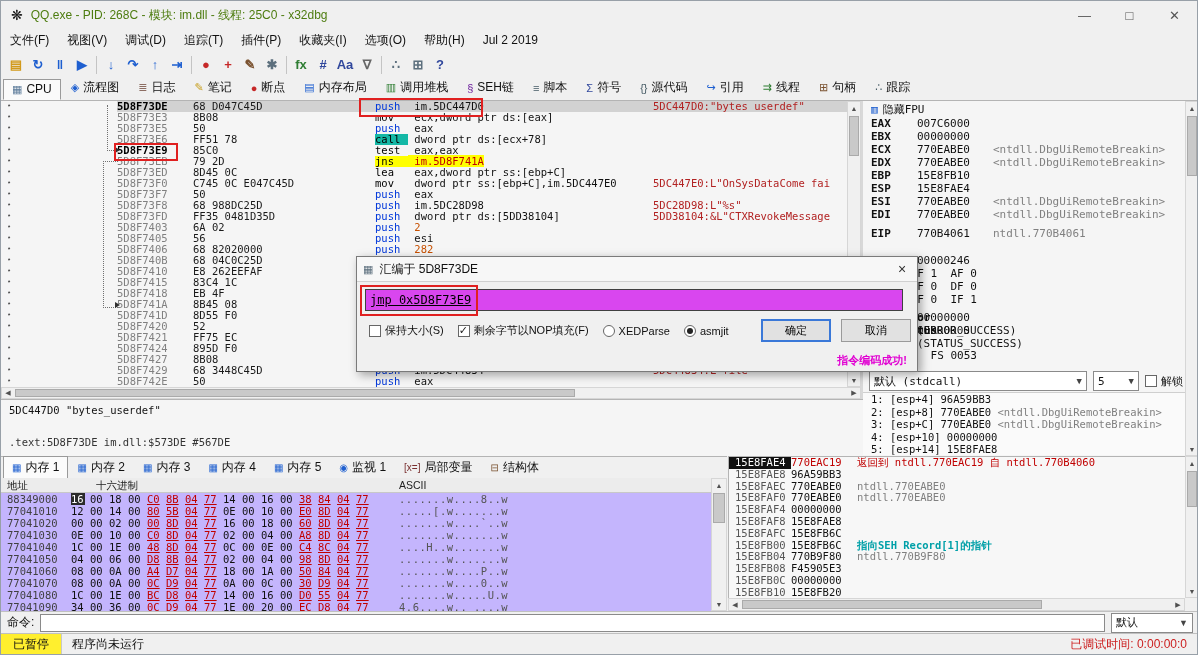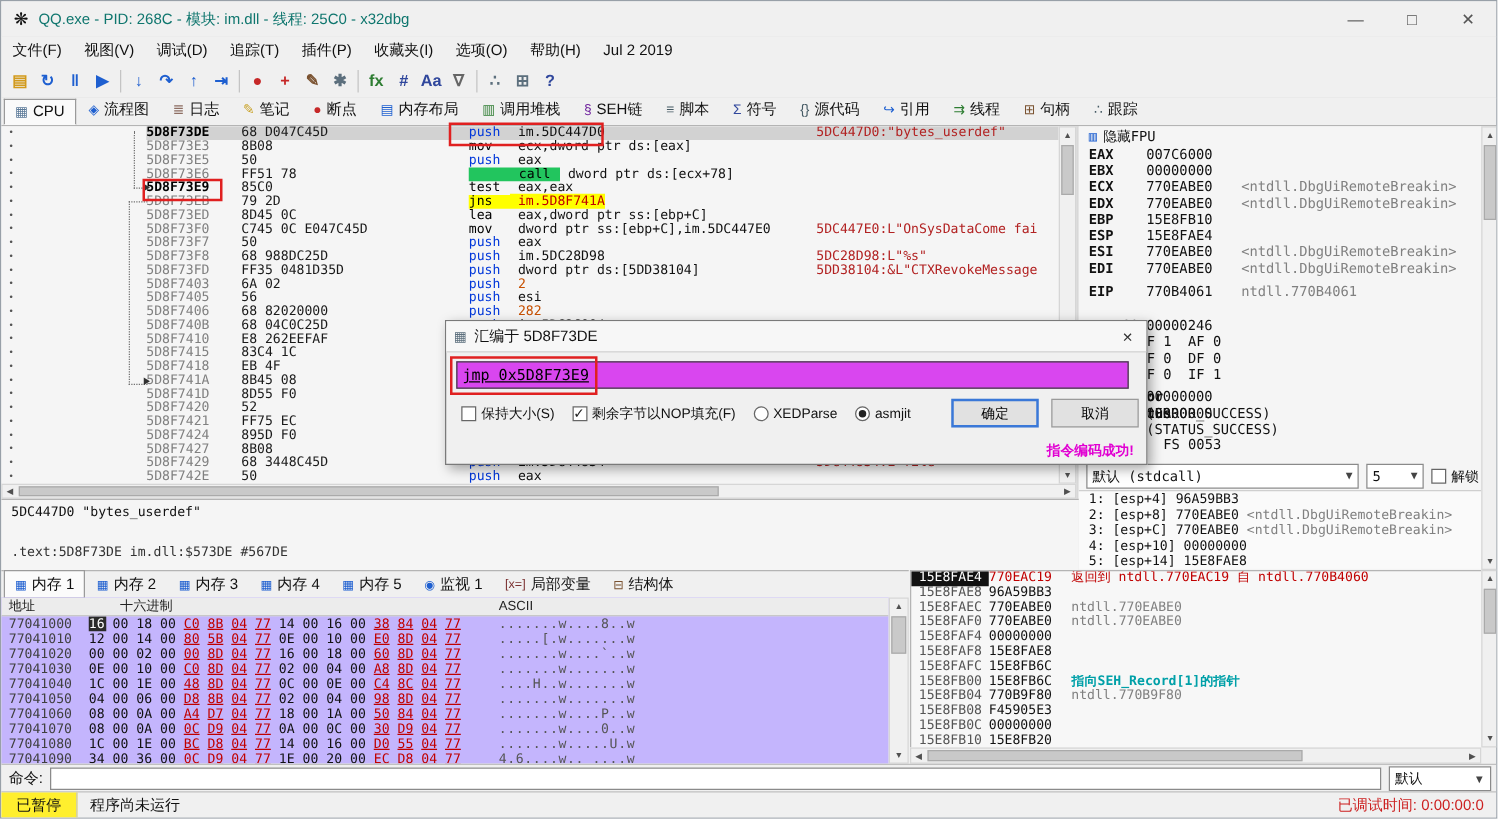--- a/index.html
+++ b/index.html
@@ -4,21 +4,21 @@
 <style>
   html,body{margin:0;padding:0;background:#ffffff;}
   #app{position:relative;width:1198px;height:655px;background:#f0f0f0;border:1px solid #98a0a8;
        box-sizing:border-box;overflow:hidden;font-family:"Liberation Sans",sans-serif;font-size:12px;color:#111;}
   .mono{font-family:"DejaVu Sans Mono",monospace;}
 
   
   .titlebar{position:absolute;left:0;top:0;right:0;height:28px;background:#f0f0f0;border-bottom:1px solid #dcdcdc;
             display:flex;align-items:center;}
   .app-icon{margin:0 8px 0 10px;font-size:14px;color:#111;}
-  .title-text{color:#0f766e;}
+  .title-text{color:#4d7c0f;}
   .win-controls{margin-left:auto;display:flex;height:100%;}
   .win-btn{width:45px;display:flex;align-items:center;justify-content:center;color:#555;font-size:13px;}
 
   
   .menubar{position:absolute;left:0;top:28px;right:0;height:22px;background:#f0f0f0;display:flex;align-items:center;}
   .menu-item{padding:3px 9px;color:#111;}
 
   
   .toolbar{position:absolute;left:0;top:50px;right:0;height:27px;background:#f0f0f0;border-bottom:1px solid #dadada;
            display:flex;align-items:center;padding-left:4px;}
@@ -39,21 +39,21 @@
   .d-flow{width:100px;}
   .d-body{display:flex;flex:1;}
   .drow.sel .d-body{background:#d2d2d2;}
   .d-addr{width:76px;color:#808080;white-space:pre;}
   .drow.sel .d-addr,.d-addr.hl{color:#000;font-weight:bold;}
   .d-bytes{width:182px;color:#1a1a1a;white-space:pre;}
   .d-instr{width:278px;white-space:pre;}
   .d-comment{flex:1;color:#b22222;white-space:pre;overflow:hidden;}
   .mn{display:inline-block;min-width:33px;color:#000;}
   .mn-push,.mn-jmp{color:#0037da;}
-  .mn-call{background:#22c55e;color:#000;padding-left:40px;}
+  .mn-call{background:#14b8a6;color:#000;}
   .mn-jns{background:#ffff00;color:#000;}
   .op-jns{background:#ffff00;color:#c00000;}
   .op-num{color:#c75000;}
 
   
   .flowA{position:absolute;left:106px;top:104px;width:10px;height:45px;border-left:1px dotted #707070;border-bottom:1px dotted #707070;}
   .flowB{position:absolute;left:102px;top:160px;width:14px;height:145px;border-left:1px dotted #707070;border-top:1px dotted #707070;border-bottom:1px dotted #707070;}
   .arrowhead{position:absolute;width:0;height:0;border-top:3px solid transparent;border-bottom:3px solid transparent;border-left:5px solid #303030;}
   .anno{position:absolute;border:2px solid #e02020;z-index:80;pointer-events:none;}
 
@@ -701,21 +701,21 @@
       </div>
     </div>
   <div id="dump" class="mono">
     <div class="dump-head">
       <span class="dh-addr">地址</span>
       <span class="dh-hex">十六进制</span>
       <span class="dh-ascii">ASCII</span>
     </div>
     <div id="dumprows">
         <div class="mrow">
-          <span class="m-addr">77041000</span>
+          <span class="m-addr">88349000</span>
           <span class="m-hex">
             <span class="m-byte sel">16</span>
             <span class="m-byte">00</span>
             <span class="m-byte">18</span>
             <span class="m-byte">00</span>
             <span class="m-byte ptr">C0</span>
             <span class="m-byte ptr">8B</span>
             <span class="m-byte ptr">04</span>
             <span class="m-byte ptr">77</span>
             <span class="m-byte">14</span>

